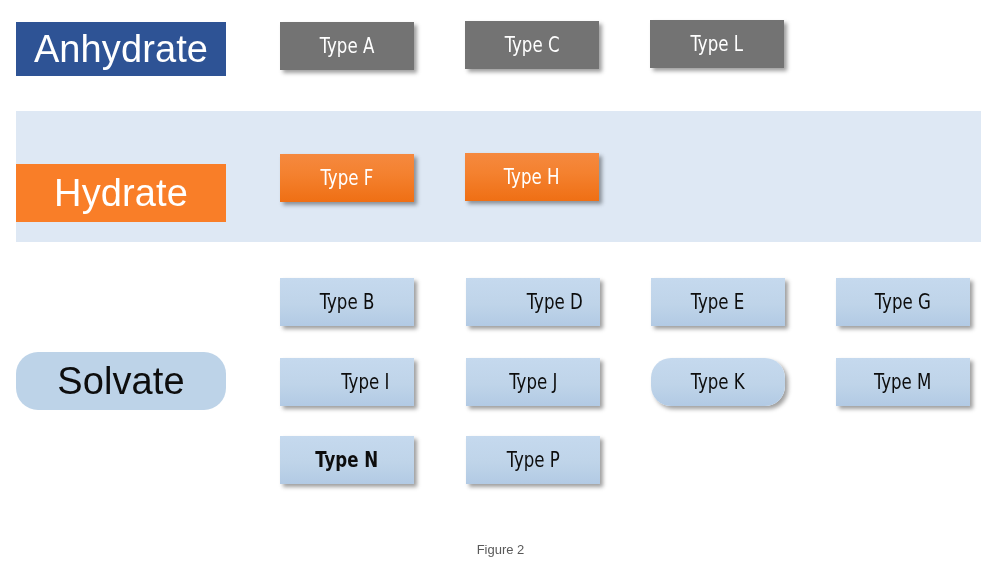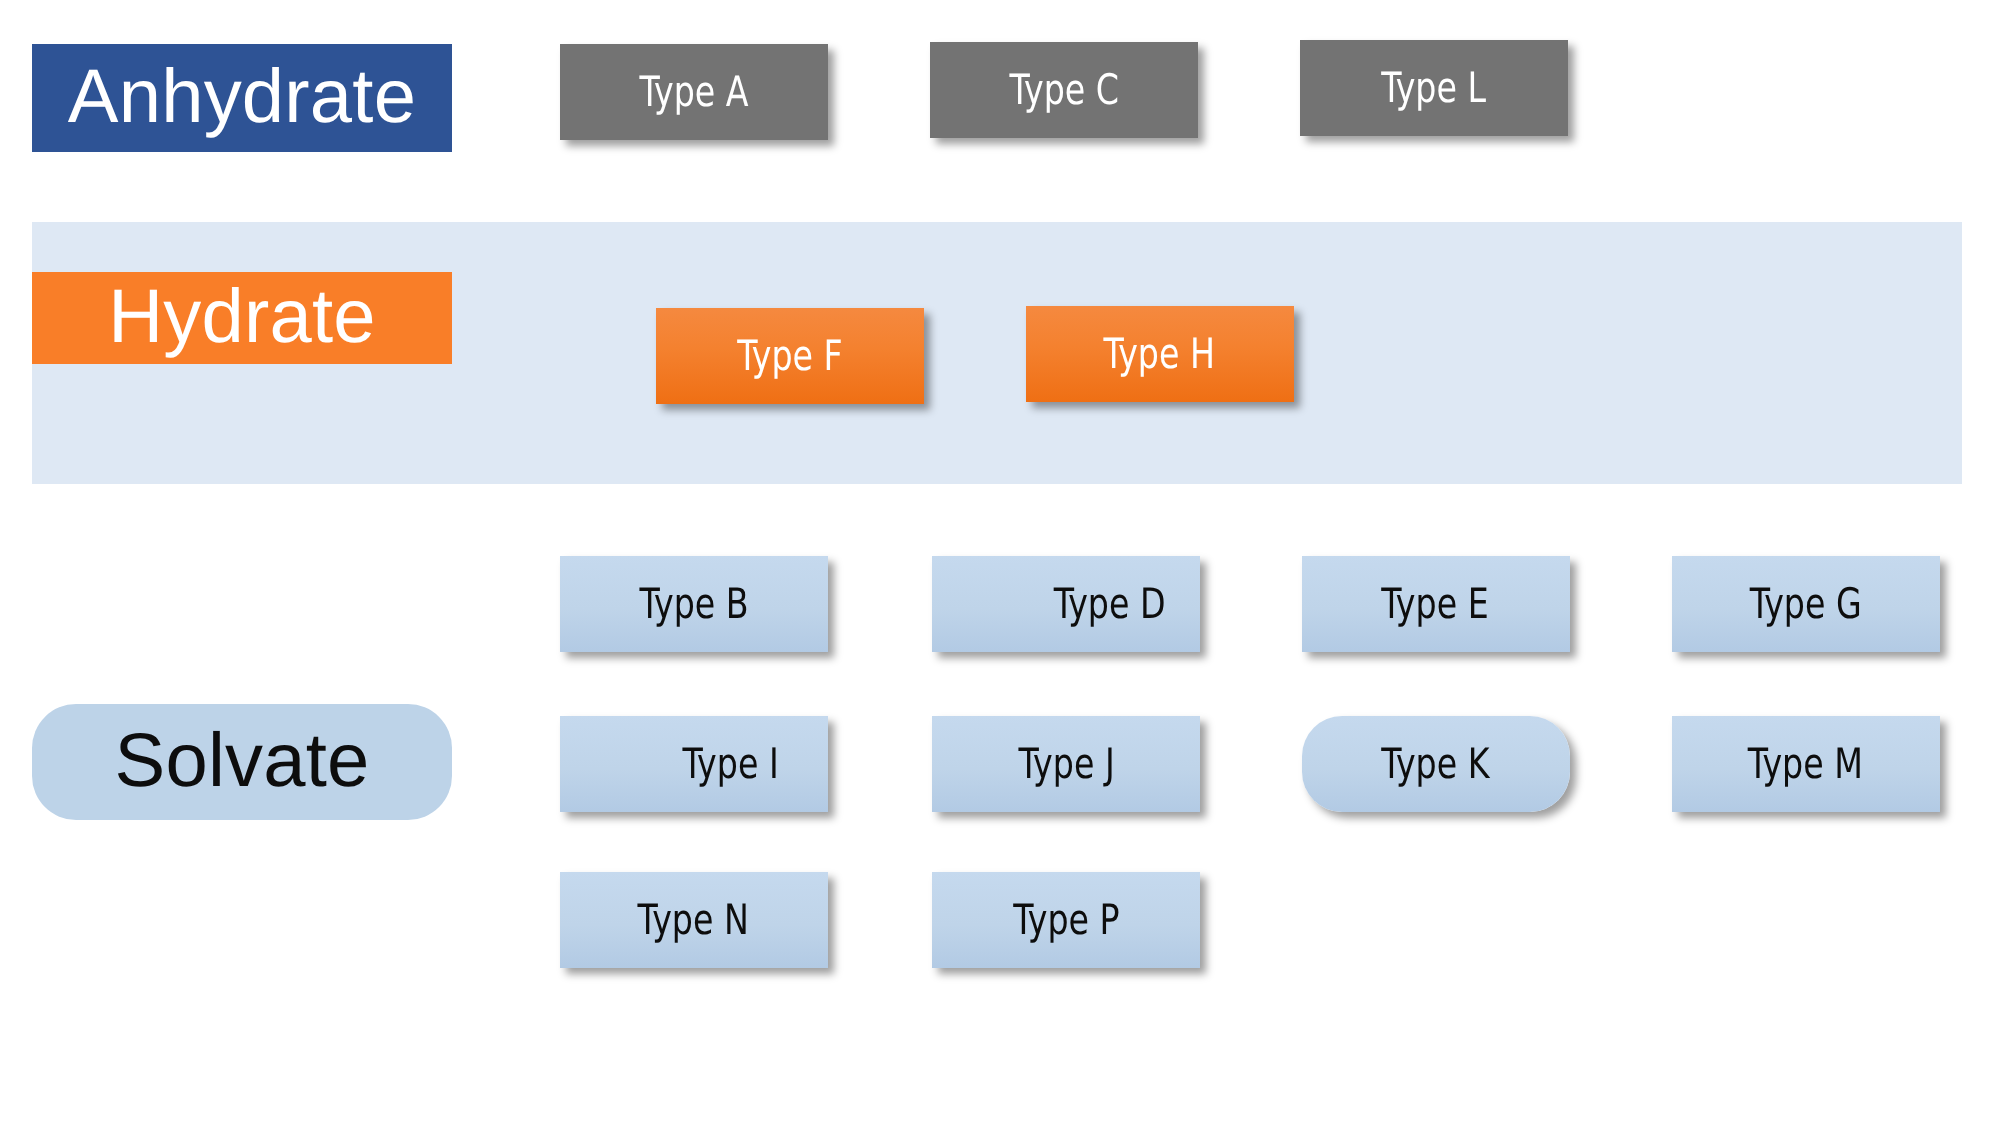--- a/index.html
+++ b/index.html
@@ -91,21 +91,20 @@
 
   
   .type-box.kind-anhydrate {
     background: #737373;
   }
   .type-box.kind-anhydrate .type-label { color: #ffffff; }
 
   
   .type-box.kind-hydrate {
     background: linear-gradient(to bottom, #f5893f 0%, #f4812f 42%, #ef6f14 100%);
-    margin-left: 48px;
   }
   .type-box.kind-hydrate .type-label { color: #ffffff; }
 
   
   .type-box.kind-solvate {
     background: linear-gradient(to bottom, #c5d9ee 0%, #bfd4e9 55%, #b2cae4 100%);
   }
   .type-box.kind-solvate .type-label { color: #0d0d0d; }
 
   
@@ -123,21 +122,21 @@
 <body>
 
 <div id="canvas">
 
   <div class="row-band"></div>
 
   <div id="category-layer">
       <div class="cat-chip cat-anhydrate" style="left: 16px; top: 22px; width: 210px; height: 54px;">
         <span class="cat-label">Anhydrate</span>
       </div>
-      <div class="cat-chip cat-hydrate" style="left: 16px; top: 136px; width: 210px; height: 46px;">
+      <div class="cat-chip cat-hydrate" style="left: 16px; top: 164px; width: 210px; height: 58px;">
         <span class="cat-label">Hydrate</span>
       </div>
       <div class="cat-chip cat-solvate" style="left: 16px; top: 352px; width: 210px; height: 58px;">
         <span class="cat-label">Solvate</span>
       </div>
     </div>
 
   <div id="type-layer">
       <div class="type-box kind-anhydrate" style="left: 280px; top: 22px;">
         <span class="type-label">Type A</span>
@@ -171,22 +170,23 @@
       </div>
       <div class="type-box kind-solvate" style="left: 466px; top: 358px;">
         <span class="type-label">Type J</span>
       </div>
       <div class="type-box kind-solvate" style="left: 651px; top: 358px; border-radius: 20px;">
         <span class="type-label">Type K</span>
       </div>
       <div class="type-box kind-solvate" style="left: 836px; top: 358px;">
         <span class="type-label">Type M</span>
       </div>
-      <div class="type-box kind-solvate" style="left: 280px; top: 436px;">
+      <div class="type-box kind-solvate" style="left: 280px; top: 436px; font-weight: bold;">
         <span class="type-label">Type N</span>
       </div>
       <div class="type-box kind-solvate" style="left: 466px; top: 436px;">
         <span class="type-label">Type P</span>
       </div>
     </div>
 
+  <div class="caption">Figure 2</div>
 
 </div>
 
 </body></html>

